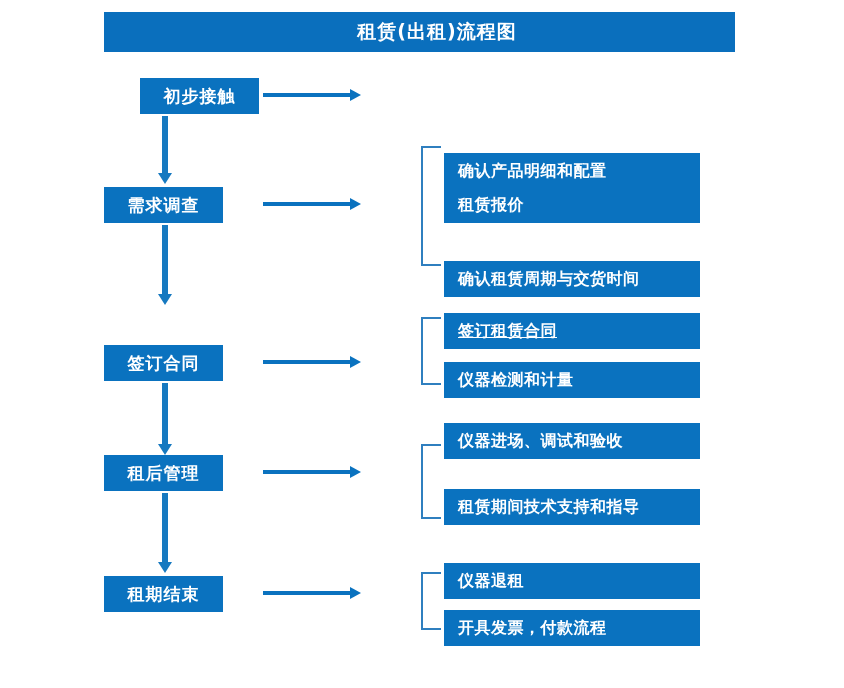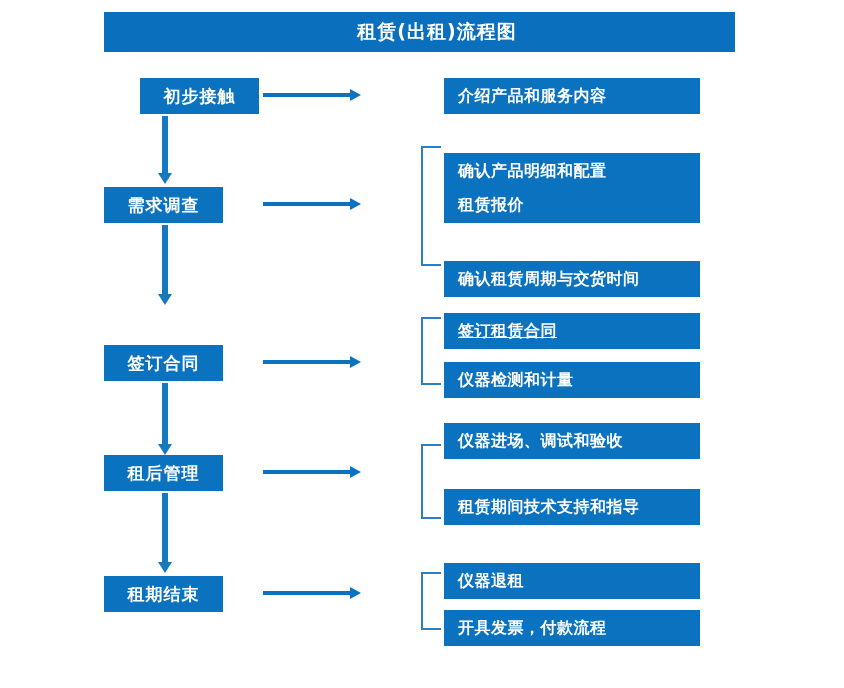--- a/index.html
+++ b/index.html
@@ -143,21 +143,20 @@
   <div class="h-arrow" style="top:88px;">
     <div class="shaft"></div>
     <div class="head"></div>
   </div>
 
   <div class="v-arrow" style="top:116px; height:68px;">
     <div class="shaft" style="height:57px;"></div>
     <div class="head"></div>
   </div>
 
-  <div class="detail-box" style="top:78px;">介绍产品和服务内容</div>
 
   <div class="stage-box" style="left:104px; top:187px;">需求调查</div>
 
   <div class="h-arrow" style="top:197px;">
     <div class="shaft"></div>
     <div class="head"></div>
   </div>
 
   <div class="v-arrow" style="top:225px; height:80px;">
     <div class="shaft" style="height:69px;"></div>

